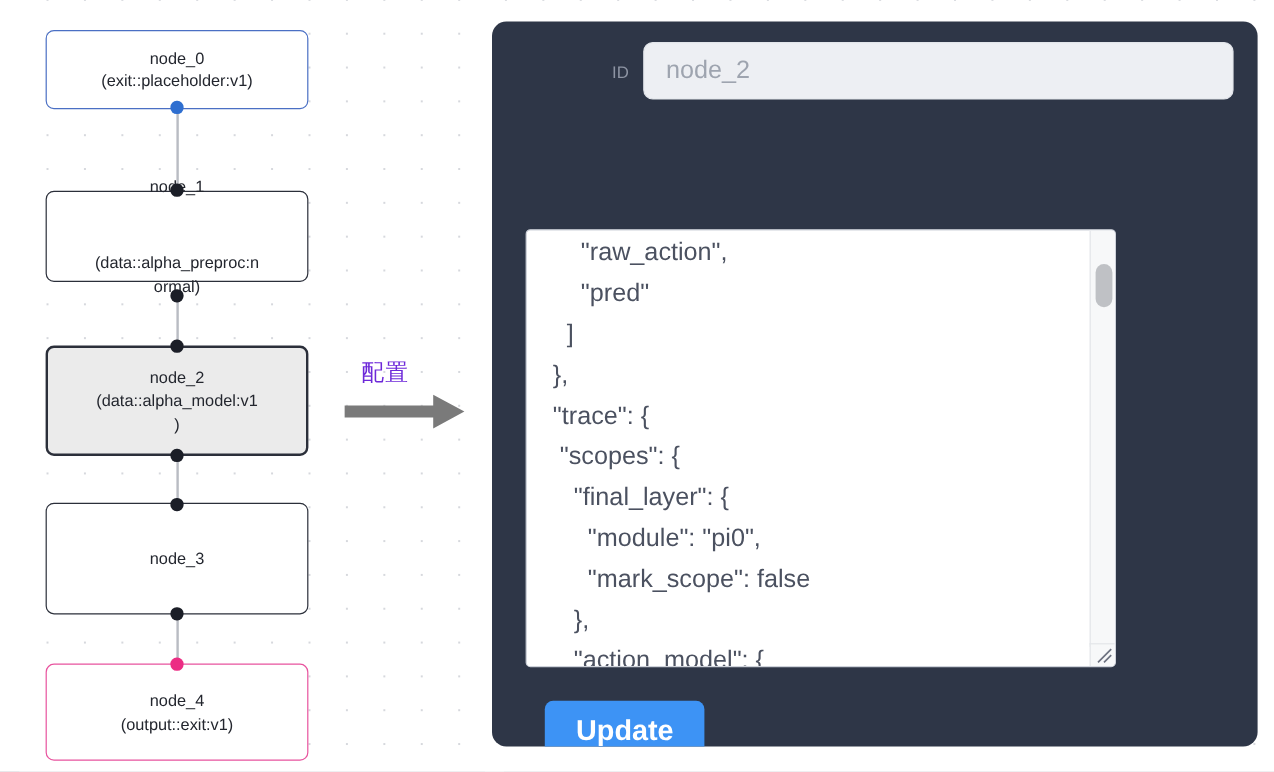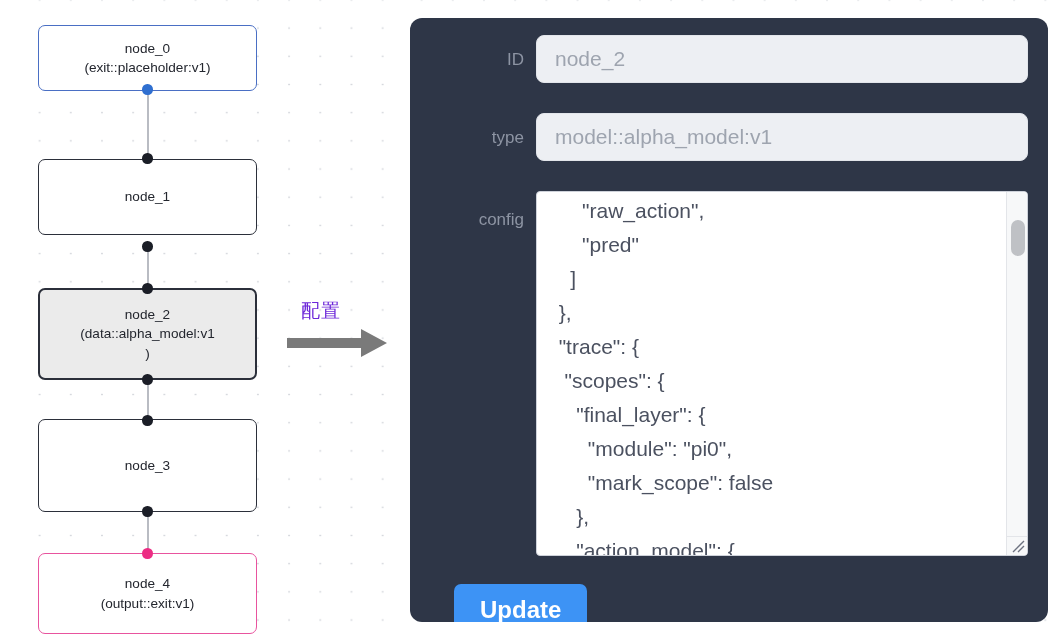--- a/index.html
+++ b/index.html
@@ -120,21 +120,21 @@
     z-index: 6;
     overflow: hidden;
   }
   .field-row {
     position: absolute;
     display: flex;
     align-items: flex-start;
   }
   .field-label {
     color: #8d94a3;
-    font-size: 17px;
+    font-size: 14px;
     line-height: 26px;
     text-align: right;
     width: 98px;
     padding-right: 12px;
     user-select: none;
   }
   .field-input {
     background: #edeff3;
     border: 1px solid #e2e5ea;
     border-radius: 8px;
@@ -226,20 +226,22 @@
     <div class="edge e1"></div>
     <div class="edge e2"></div>
     <div class="edge e3"></div>
 
     <div class="node n0">
       <span class="nl">node_0</span>
       <span class="nl">(exit::placeholder:v1)</span>
     </div>
     <div class="node n1">
       <span class="nl">node_1</span>
+      <span class="nl">(data::alpha_preproc:n
+ormal)</span>
     </div>
     <div class="node n2">
       <span class="nl">node_2</span>
       <span class="nl">(data::alpha_model:v1
 )</span>
     </div>
     <div class="node n3">
       <span class="nl">node_3</span>
     </div>
     <div class="node n4">
@@ -266,27 +268,22 @@
     </svg>
   </div>
 
   <div id="config-panel">
 
     <div class="field-row" id="row-id">
       <div class="field-label">ID</div>
       <div class="field-input">node_2</div>
     </div>
 
-    <div class="field-row" id="row-type">
-      <div class="field-label">type</div>
-      <div class="field-input">model::alpha_model:v1</div>
-    </div>
 
     <div class="field-row" id="row-config">
-      <div class="field-label">config</div>
       <div id="config-textarea-wrap">
         <div id="config-textarea">      "raw_action",
       "pred"
     ]
   },
   "trace": {
    "scopes": {
      "final_layer": {
        "module": "pi0",
        "mark_scope": false

